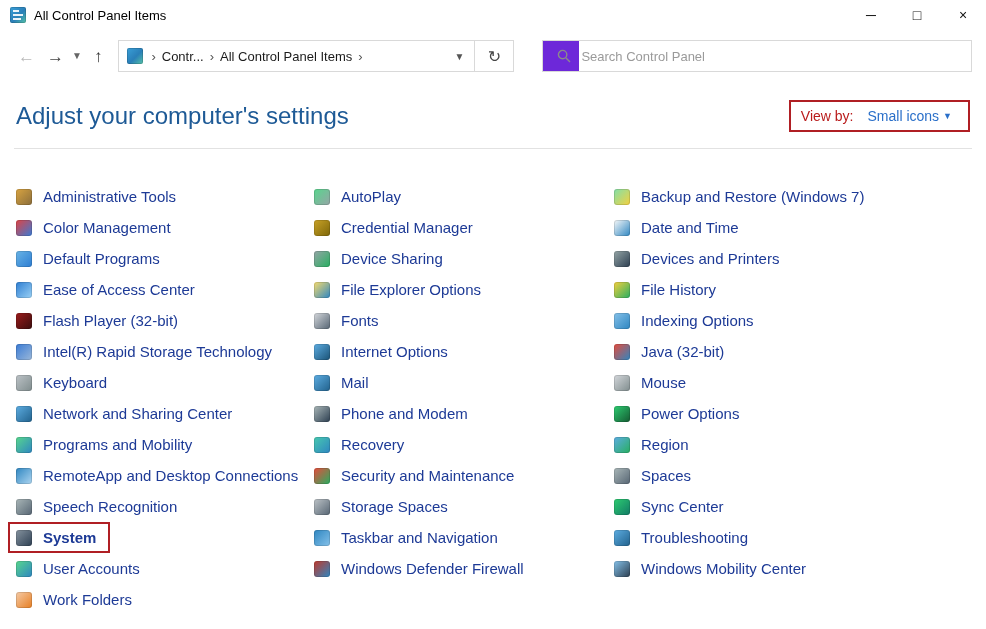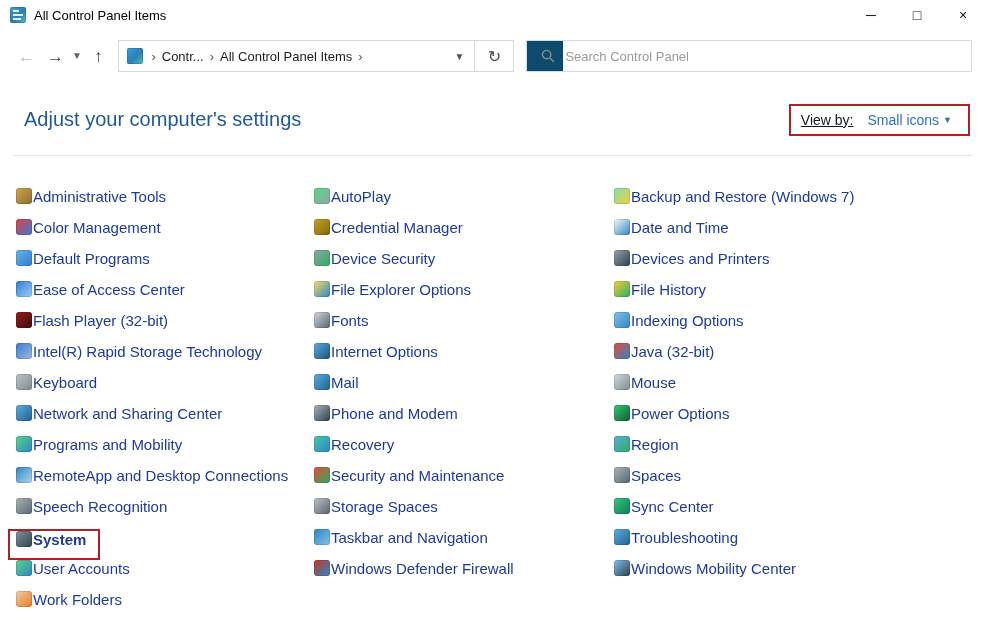--- a/index.html
+++ b/index.html
@@ -37,40 +37,40 @@
   .address-group{display:flex;align-items:center;border:1px solid #d9d9d9;height:32px;
     margin-left:10px;flex:0 0 396px;background:#fff;}
   .crumb-icon{width:16px;height:16px;margin:0 6px 0 8px;border-radius:2px;
     background:linear-gradient(135deg,#3aa0d8,#2a7fb8 55%,#56c2a8);box-shadow:inset 0 0 0 1px rgba(0,0,0,.15);}
   .crumb{font-size:13px;color:#1b1b1b;padding:0 4px;background:transparent;border:0;cursor:pointer;font-family:inherit;white-space:nowrap;text-align:right;}
   .crumb-sep{font-size:13px;color:#555;padding:0 2px;cursor:pointer;}
   .addr-spacer{flex:1;}
   .addr-drop{border:0;background:transparent;color:#555;font-size:10px;padding:0 10px;cursor:pointer;height:100%;}
   .addr-div{width:1px;height:100%;background:#d9d9d9;}
   .refresh-btn{border:0;background:transparent;font-size:16px;color:#444;width:38px;height:100%;cursor:pointer;}
-  .search-box{display:flex;align-items:center;border:1px solid #d9d9d9;height:32px;flex:1;margin-left:12px;background:#0c4a6e;}
+  .search-box{display:flex;align-items:center;border:1px solid #d9d9d9;height:32px;flex:1;margin-left:28px;background:#6d28d9;}
   .search-icon{margin:0 8px 0 14px;display:flex;align-items:center;}
   .search-input{border:0;outline:none;flex:1;font-size:13px;font-family:inherit;color:#333;height:100%;}
   .search-input::placeholder{color:#9a9a9a;}
   
   .heading-row{display:flex;align-items:center;padding:0 16px;margin-top:26px;}
-  .page-title{font-size:20px;font-weight:400;color:var(--heading);margin:8px;}
+  .page-title{font-size:24px;font-weight:400;color:var(--heading);margin:0;}
   .view-by{margin-left:auto;display:flex;align-items:center;gap:8px;border:2px solid var(--annotation);
     padding:5px 10px;font-size:14px;}
-  .view-by-label{color:#0f172a;text-decoration:underline;}
+  .view-by-label{color:#b91c1c;}
   .view-by-value{color:var(--view-link);cursor:pointer;display:flex;align-items:center;gap:4px;background:transparent;border:0;font-size:14px;font-family:inherit;}
   .view-caret{font-size:9px;color:var(--view-link);}
   .divider{border:0;border-top:1px solid #e2e2e2;margin:16px 14px 0 14px;}
   
   .items{display:flex;padding-left:16px;margin-top:32px;align-items:flex-start;}
   .col{display:flex;flex-direction:column;}
   .col-1{width:298px;}
   .col-2{width:300px;}
   .col-3{width:360px;}
-  .cp-item{height:31px;display:flex;align-items:flex-start;gap:1px;cursor:pointer;width:fit-content;padding-right:8px;}
+  .cp-item{height:31px;display:flex;align-items:center;gap:11px;cursor:pointer;width:fit-content;padding-right:8px;}
   .cp-icon{width:16px;height:16px;border-radius:3px;flex:0 0 16px;box-shadow:inset 0 0 0 1px rgba(0,0,0,.12);}
   .cp-label{font-size:15px;color:var(--item-link);white-space:nowrap;}
   .cp-item.highlighted{border:2px solid var(--annotation);padding:0 12px 0 6px;margin-left:-8px;font-weight:bold;}
 </style>
 </head>
 <body>
 
 <div class="titlebar">
   <span class="app-icon"></span>
   <span class="win-title">All Control Panel Items</span>
@@ -187,21 +187,21 @@
       <div class="cp-item">
         <span class="cp-icon" style="background: linear-gradient(135deg, rgb(88, 214, 141), rgb(149, 165, 166));"></span>
         <span class="cp-label">AutoPlay</span>
       </div>
       <div class="cp-item">
         <span class="cp-icon" style="background: linear-gradient(135deg, rgb(201, 162, 39), rgb(125, 102, 8));"></span>
         <span class="cp-label">Credential Manager</span>
       </div>
       <div class="cp-item">
         <span class="cp-icon" style="background: linear-gradient(135deg, rgb(149, 165, 166), rgb(39, 174, 96));"></span>
-        <span class="cp-label">Device Security</span>
+        <span class="cp-label">Device Sharing</span>
       </div>
       <div class="cp-item">
         <span class="cp-icon" style="background: linear-gradient(135deg, rgb(247, 220, 111), rgb(46, 134, 193));"></span>
         <span class="cp-label">File Explorer Options</span>
       </div>
       <div class="cp-item">
         <span class="cp-icon" style="background: linear-gradient(135deg, rgb(213, 216, 220), rgb(86, 101, 115));"></span>
         <span class="cp-label">Fonts</span>
       </div>
       <div class="cp-item">

